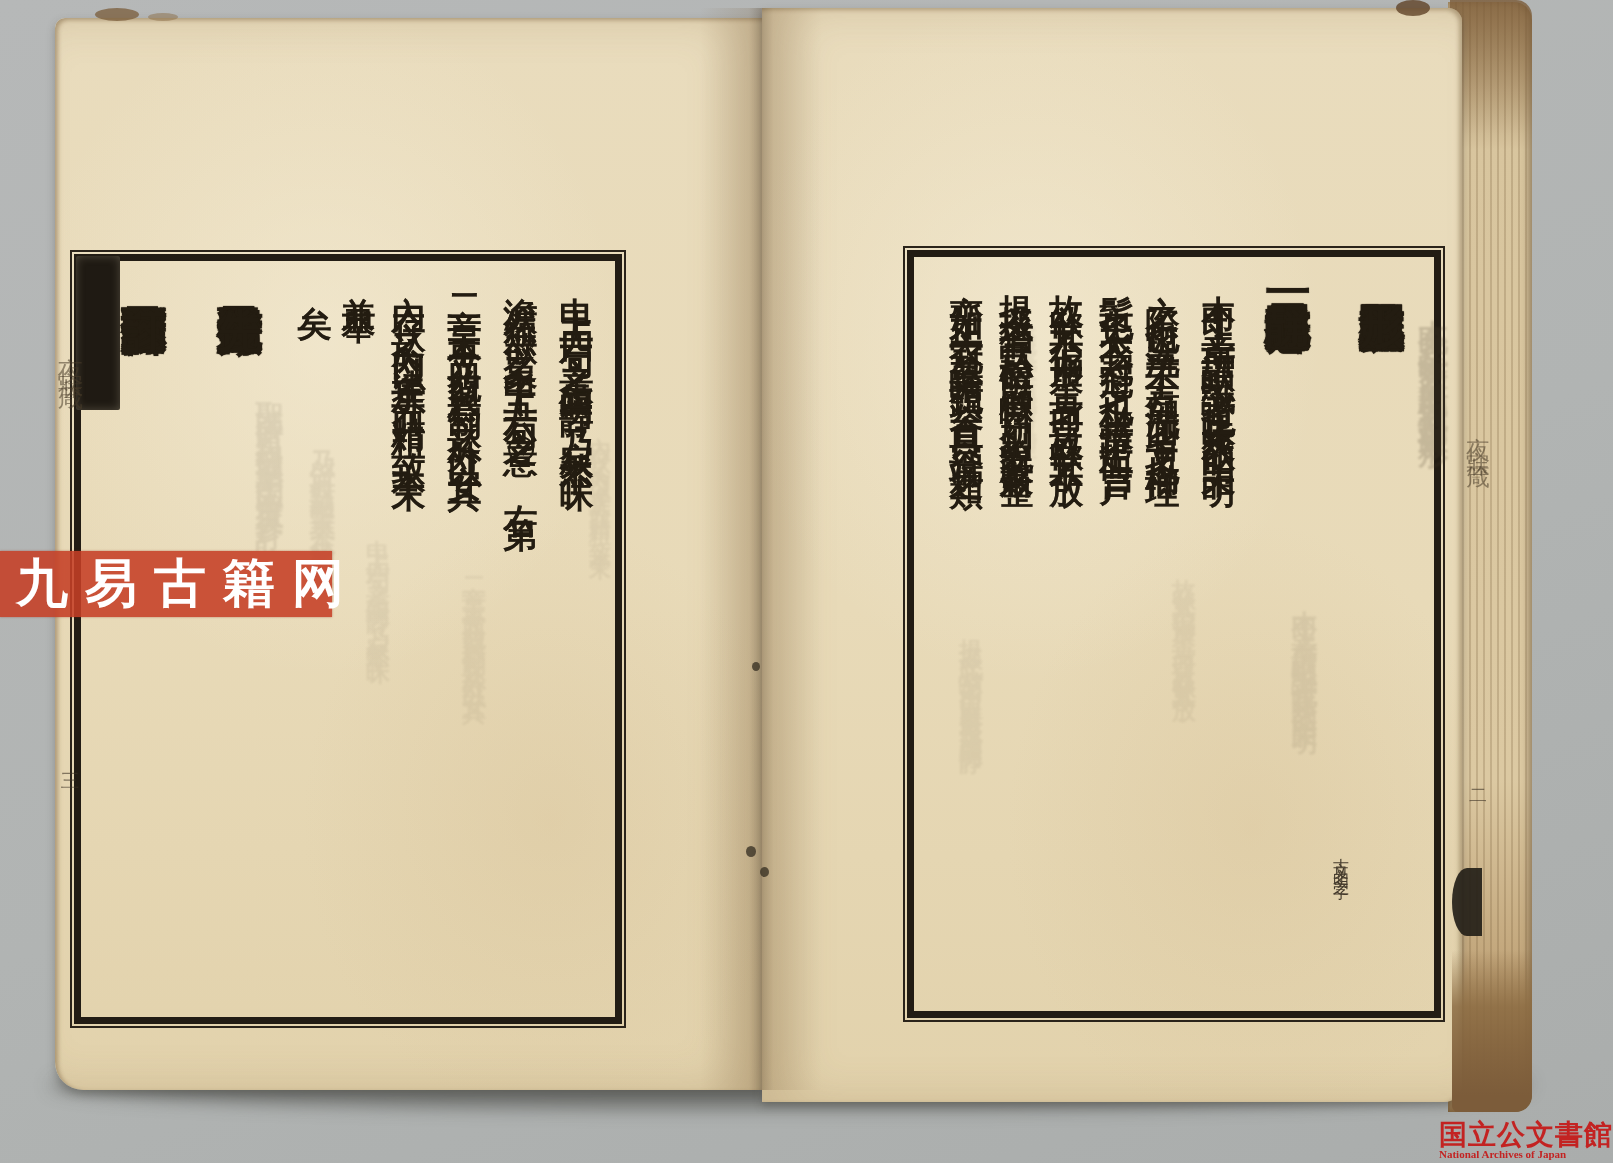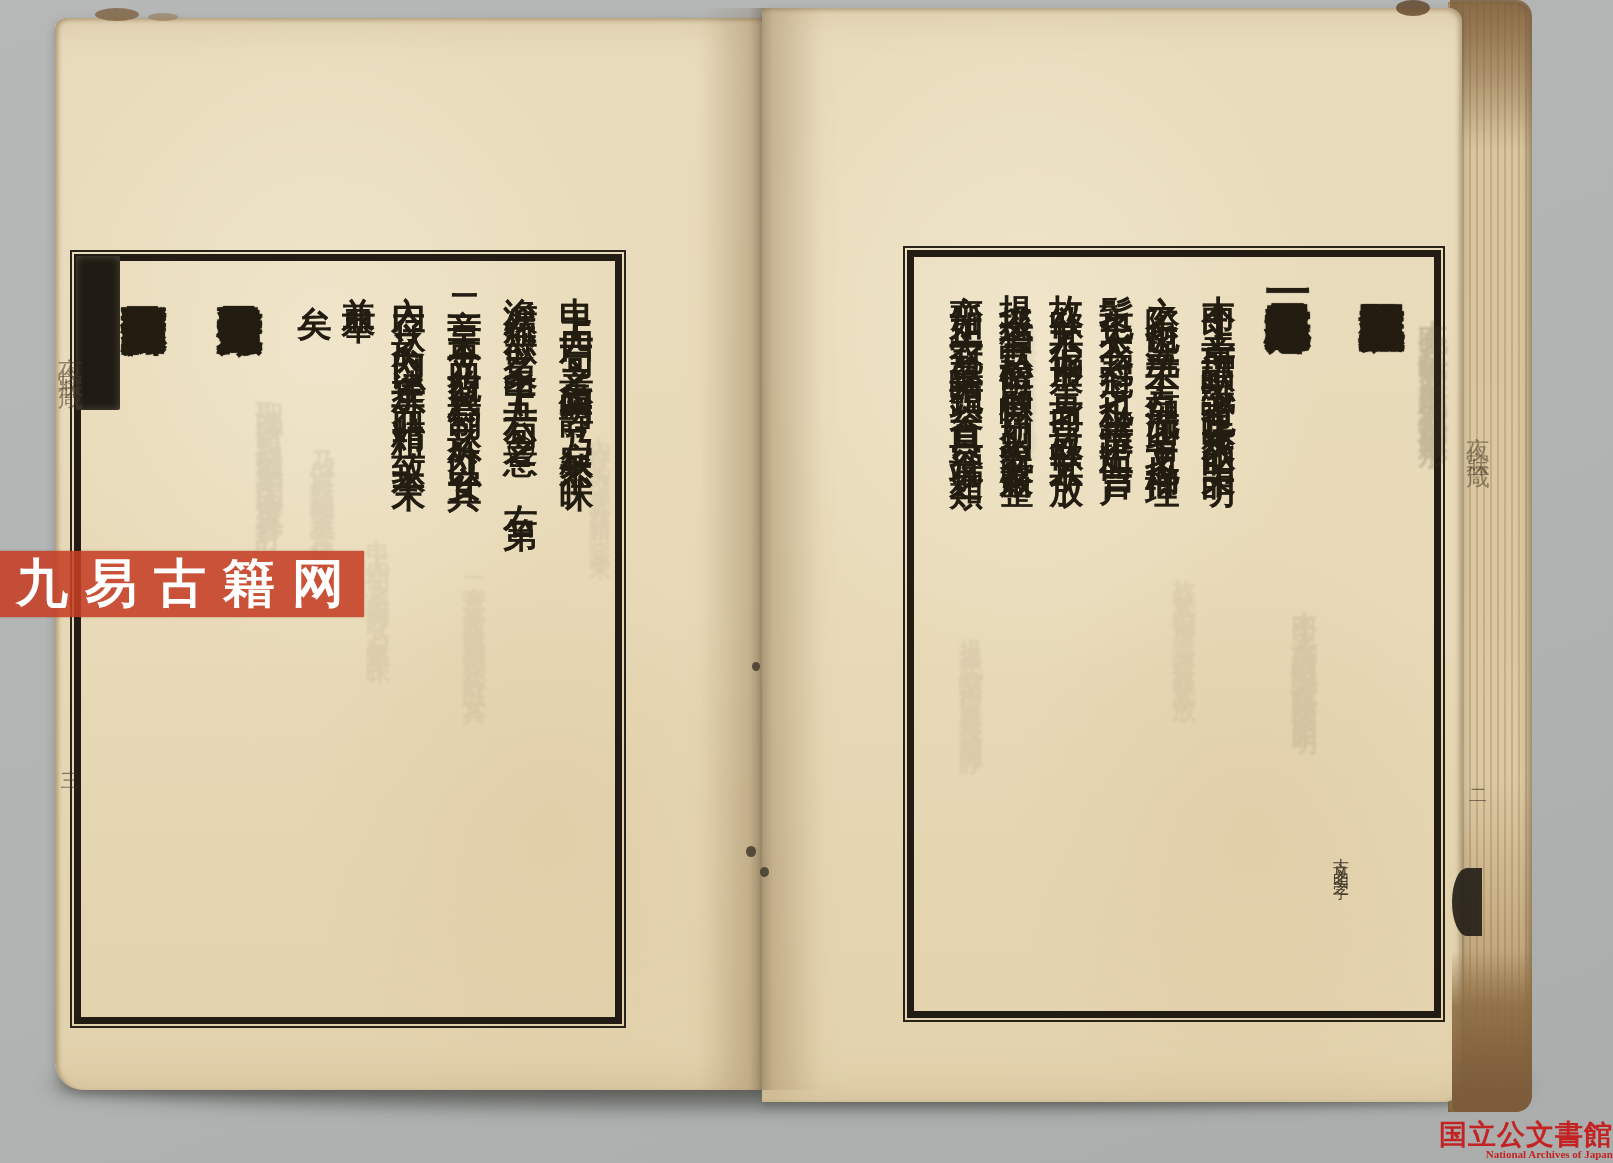--- a/index.html
+++ b/index.html
@@ -72,30 +72,30 @@
     font-weight:600;
   }
   .edge-mark{
     position:absolute; writing-mode:vertical-rl; text-orientation:upright;
     color:rgba(72,60,42,0.55); z-index:4; white-space:nowrap; letter-spacing:14px;
   }
   .blob{ position:absolute; background:#241f18; opacity:.92; z-index:6; }
   .deckle{ position:absolute; border-radius:50%; pointer-events:none; }
   
   #watermark-band{
-    position:absolute; left:0; top:551px; width:364px; height:66px; z-index:20;
+    position:absolute; left:0; top:551px; width:332px; height:66px; z-index:20;
     background:rgba(197,63,38,0.88); display:flex; align-items:center;
     box-shadow:0 0 2px rgba(150,40,20,0.5);
   }
   #watermark-text{
     color:#ffffff; font-size:52px; font-weight:700; letter-spacing:17px; padding-left:16px;
     font-family:"DejaVu Sans","Liberation Sans",sans-serif; white-space:nowrap;
   }
   #archive-stamp{
-    position:absolute; right:0px; bottom:2px; z-index:20; text-align:right; line-height:1.05;
+    position:absolute; right:0px; bottom:2px; z-index:20; text-align:left; line-height:1.05;
     color:#c32322; font-family:"DejaVu Serif","Liberation Serif",serif;
   }
   #archive-stamp .jp{ font-size:28px; font-weight:700; letter-spacing:1px; }
   #archive-stamp .en{ font-size:11px; font-weight:700; font-family:"Liberation Serif",serif; }
 </style>
 </head>
 <body>
 
 <div id="stage">
 

